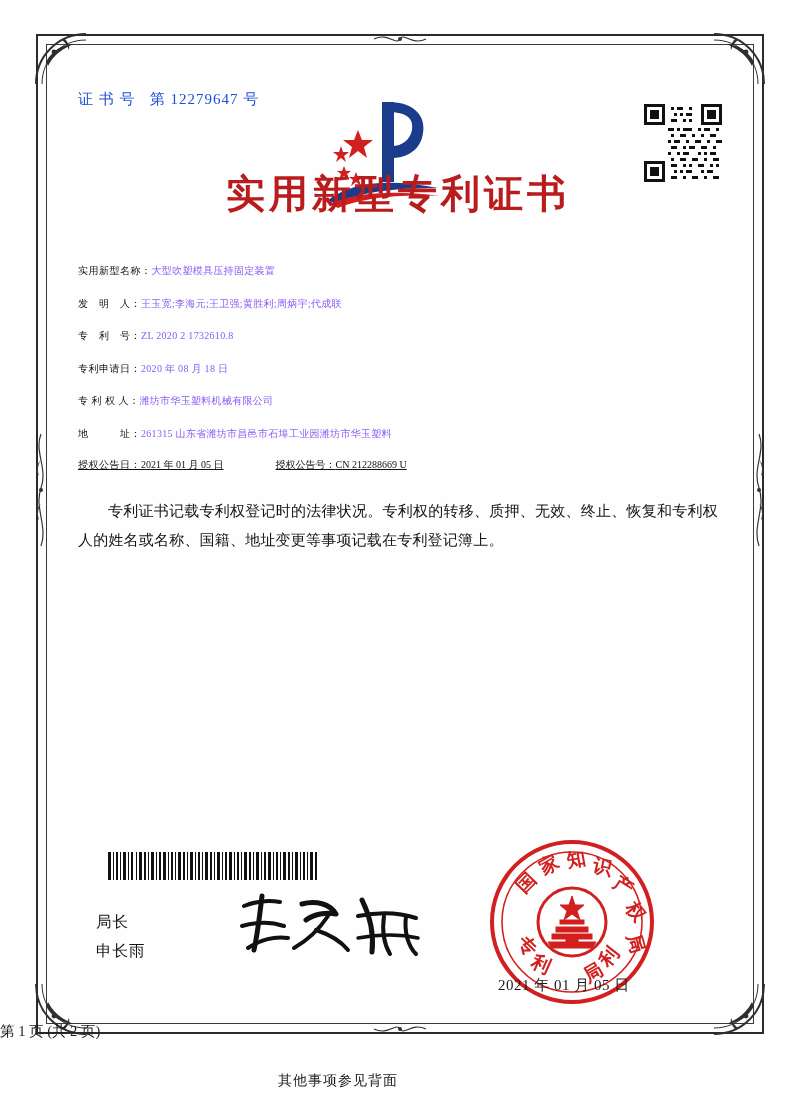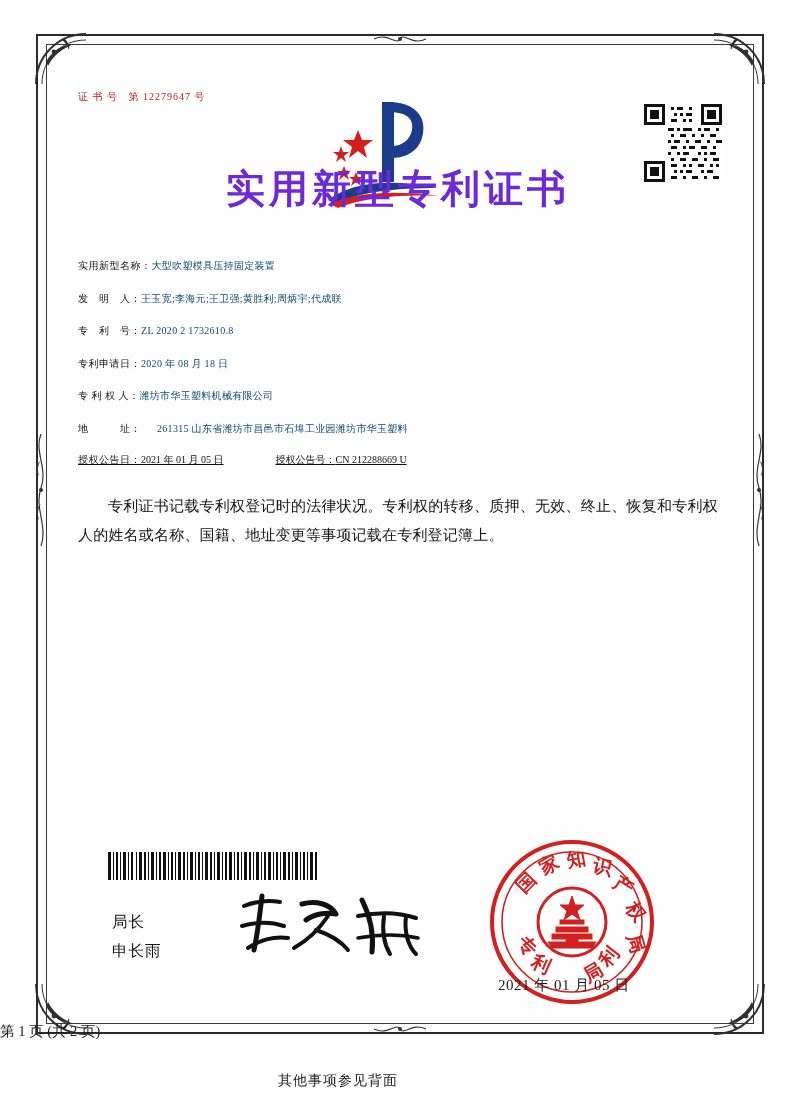--- a/index.html
+++ b/index.html
@@ -63,23 +63,23 @@
 
   
   .content {
     position: absolute;
     left: 78px;
     top: 90px;
     width: 640px;
   }
 
   .cert-no {
-    font-size: 10px;
+    font-size: 15px;
     letter-spacing: 1px;
-    color: #b91c1c;
+    color: #1d4ed8;
     font-family: "Liberation Serif", serif;
   }
 
   .logo {
     position: absolute;
     left: 318px;
     top: 96px;
     width: 130px;
     height: 115px;
   }
@@ -90,21 +90,21 @@
     width: 78px;
     height: 78px;
   }
 
   .title {
     margin-top: 58px;
     text-align: center;
     font-size: 39px;
     font-weight: bold;
     letter-spacing: 4px;
-    color: #6d28d9;
+    color: #b91c1c;
     font-family: "Liberation Serif", serif;
   }
 
   .fields {
     margin-top: 44px;
     font-size: 10px;
     line-height: 1.15;
   }
   .frow {
     display: flex;
@@ -112,21 +112,21 @@
     margin-bottom: 21px;
   }
   .flabel {
     flex: 0 0 auto;
     white-space: pre;
     letter-spacing: 0.5px;
     color: #141414;
   }
   .fvalue {
     flex: 1 1 auto;
-    color: #0c4a6e;
+    color: #8b5cf6;
     letter-spacing: 0.3px;
   }
 
   .frow.two-col .col2 {
     margin-left: 52px;
     display: flex;
   }
   .addr-line2 {
     margin-left: 100px;
     margin-top: 6px;
@@ -149,21 +149,21 @@
   
   .barcode {
     position: absolute;
     left: 108px;
     top: 852px;
     width: 212px;
     height: 28px;
   }
   .signer {
     position: absolute;
-    left: 112px;
+    left: 96px;
     top: 908px;
     font-size: 15.5px;
     line-height: 1.85;
     color: #141414;
     letter-spacing: 1px;
   }
   .signature {
     position: absolute;
     left: 232px;
     top: 890px;
@@ -410,21 +410,21 @@
         <span class="flabel">专利申请日：</span>
         <span class="fvalue">2020 年 08 月 18 日</span>
       </div>
 
       <div class="frow">
         <span class="flabel">专 利 权 人：</span>
         <span class="fvalue">潍坊市华玉塑料机械有限公司</span>
       </div>
 
       <div>
-        <div class="frow" style="margin-bottom:0;gap:16px;">
+        <div class="frow" style="margin-bottom:0;">
           <span class="flabel">地　　　址：</span>
           <span class="fvalue">261315 山东省潍坊市昌邑市石埠工业园潍坊市华玉塑料</span>
         </div>
       </div>
 
       <div class="frow two-col" style="margin-top:20px;text-decoration:underline;">
         <span class="flabel">授权公告日：</span>
         <span>2021 年 01 月 05 日</span>
         <span class="col2">
           <span>授权公告号：</span>

